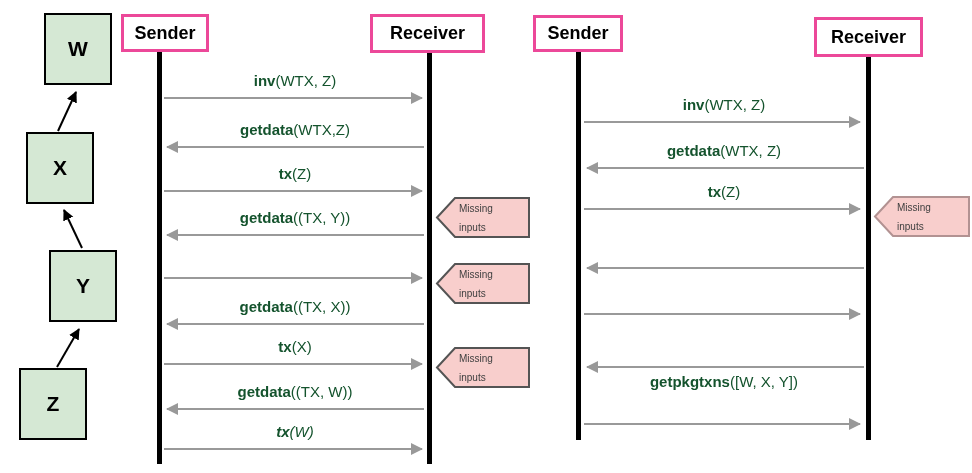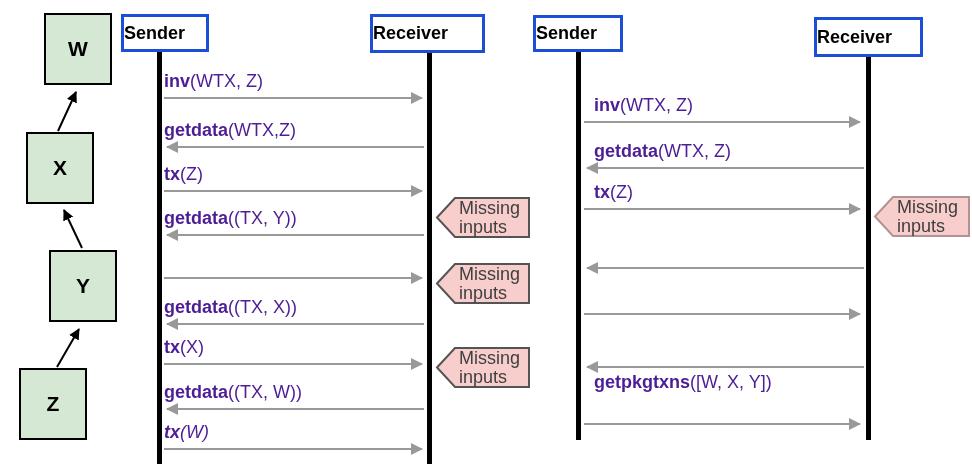--- a/index.html
+++ b/index.html
@@ -23,45 +23,45 @@
     background: #d5e8d4;
     border: 2px solid #000000;
     box-sizing: border-box;
     display: flex; align-items: center; justify-content: center;
     font-weight: bold; font-size: 21px; color: #000000;
   }
   
   .header-box {
     position: absolute;
     background: #ffffff;
-    border: 3px solid #1d4ed8;
+    border: 3px solid #ec4899;
     box-sizing: border-box;
-    display: flex; align-items: center; 
+    display: flex; align-items: center; justify-content: center;
     font-weight: bold; font-size: 18px; color: #000000;
   }
   .lifeline {
     position: absolute;
     width: 5px;
     background: #000000;
   }
   
   .msg {
     position: absolute;
     height: 20px; line-height: 20px;
-    text-align: left;
-    font-size: 18px; color: #4c1d95;
+    text-align: center;
+    font-size: 15px; color: #14532d;
     white-space: nowrap;
   }
   .msg .fn { font-weight: bold; }
   .msg.d1 { left: 164px; width: 262px; }
   .msg.d2 { left: 594px; width: 260px; }
   
   .callout-text {
     position: absolute;
-    font-size: 18px; line-height: 19px;
+    font-size: 10px; line-height: 19px;
     color: #3f3f3f;
     white-space: nowrap;
   }
   .callout-text span { display: block; }
 </style>
 </head>
 <body>
 
 <div class="canvas">
 

